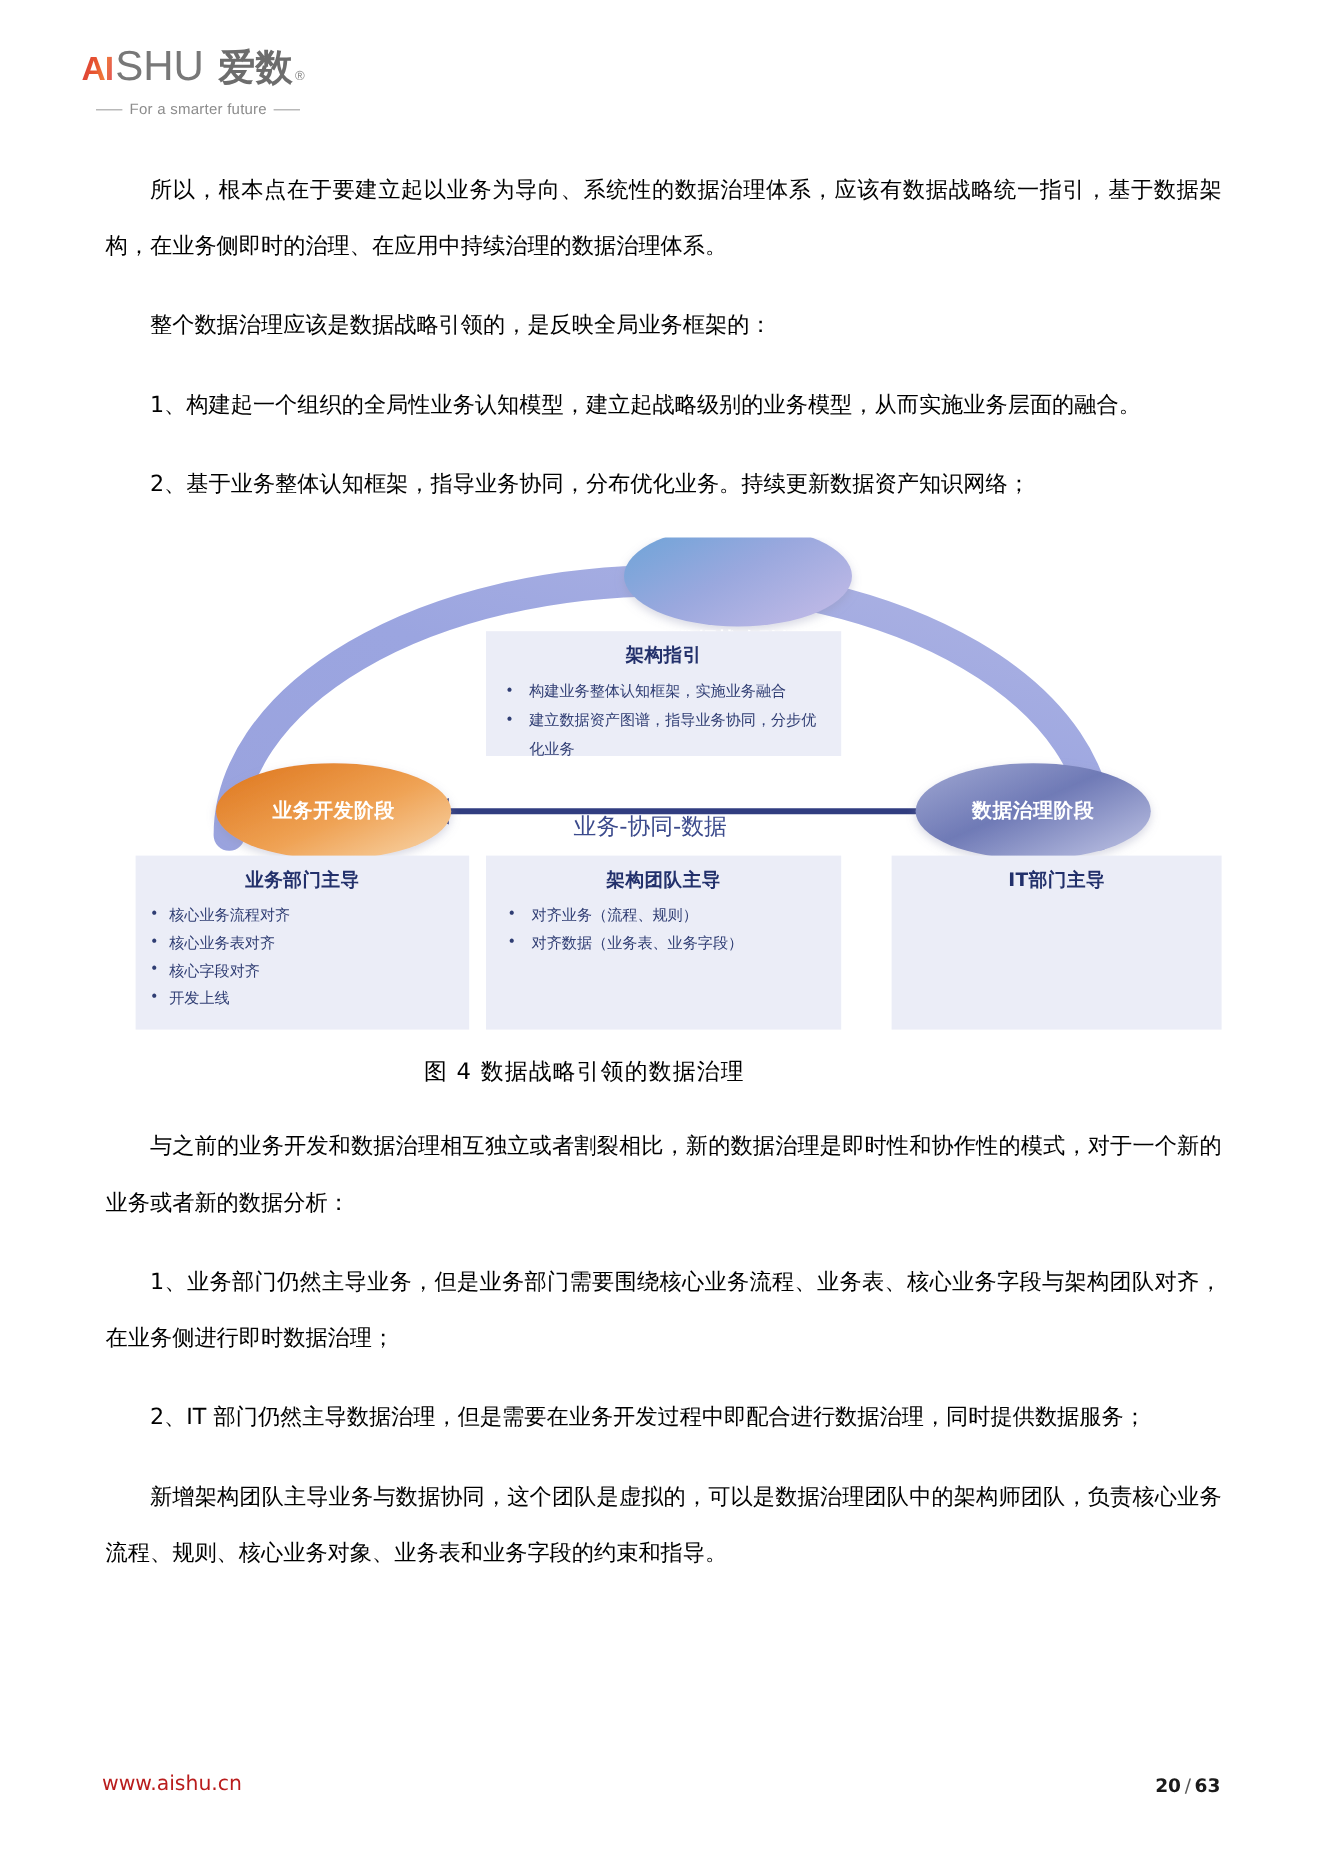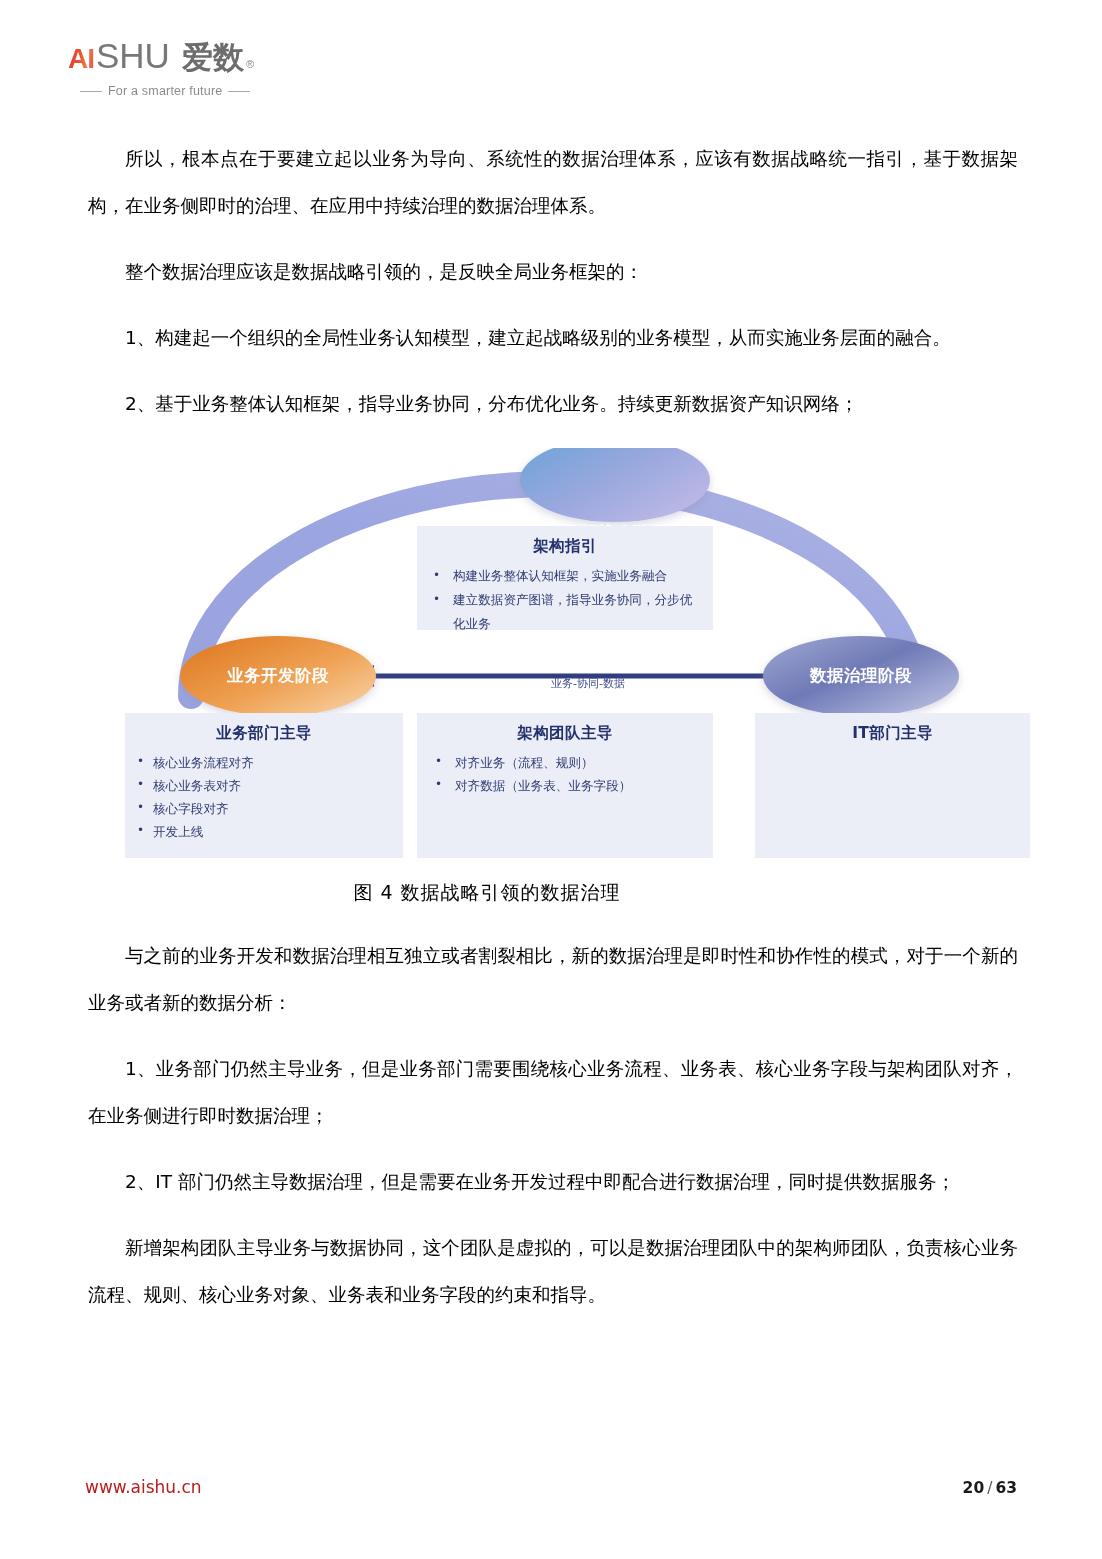--- a/index.html
+++ b/index.html
@@ -124,35 +124,33 @@
   }
   .lbl-top   { left: 437px; top: 74px; width: 180px; }
   .lbl-left  { left: 100px; top: 217px; width: 180px; }
   .lbl-right { left: 683px; top: 217px; width: 180px; }
 
   .arrow-caption {
     position: absolute;
     left: 390px;
     top: 228px;
     width: 220px;
-    text-align: center;
-    font-family: "DejaVu Sans", sans-serif;
-    font-size: 11px;
+    font-family: "DejaVu Sans", sans-serif;
+    font-size: 19px;
     color: #3b4a8c;
     font-weight: 500;
     white-space: nowrap;
   }
 
   
   .panel {
     position: absolute;
     background: #ebedf7;
     box-sizing: border-box;
     padding: 10px 12px 12px 12px;
-    margin-left: 12px;
   }
   .panel-title {
     text-align: center;
     font-family: "DejaVu Sans", sans-serif;
     font-weight: 700;
     font-size: 15.5px;
     color: #22306b;
     margin-bottom: 7px;
     letter-spacing: 0.4px;
   }

